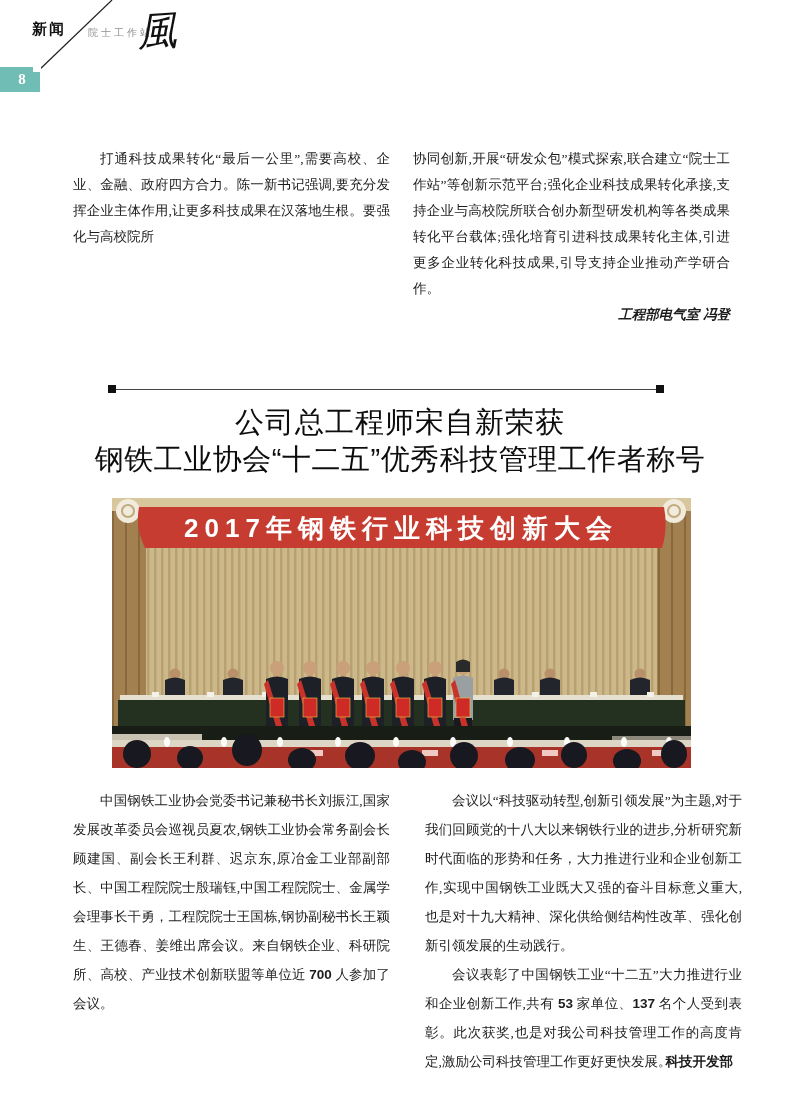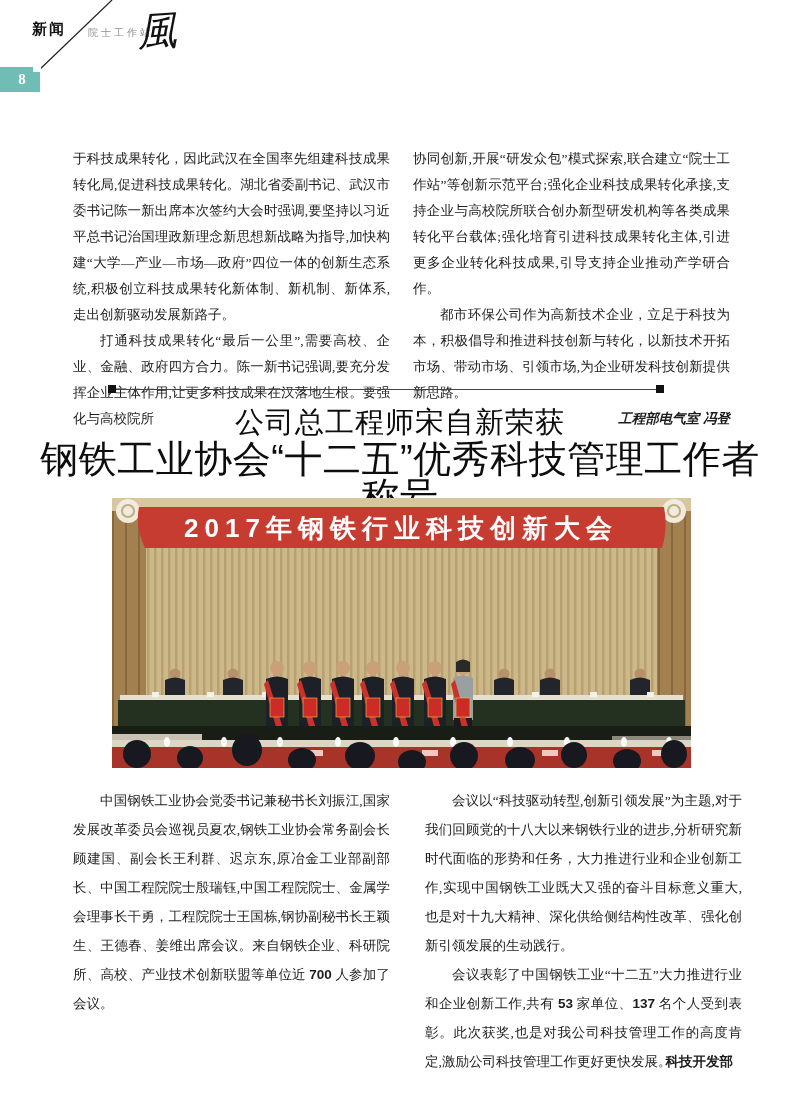--- a/index.html
+++ b/index.html
@@ -26,46 +26,44 @@
   .tail-byline{position:absolute;right:9px;bottom:0;font-weight:700;
         font-family:"Liberation Sans","DejaVu Sans",sans-serif;padding-left:10px;}
   
   .divider-line{position:absolute;left:113px;top:389px;width:547px;height:0;border-top:1px solid #444;}
   .divider-sq{position:absolute;width:8px;height:8px;background:#111;top:385px;}
   .divider-sq.l{left:108px;} .divider-sq.r{left:656px;}
   
   .headline{position:absolute;left:40px;top:404px;width:720px;text-align:center;
         font-family:"Liberation Sans","DejaVu Sans",sans-serif;font-weight:400;color:#0d0d0d;}
   .headline .l1{font-size:29px;line-height:37px;letter-spacing:1px;}
-  .headline .l2{font-size:38px;line-height:37px;letter-spacing:0.5px;}
+  .headline .l2{font-size:29px;line-height:37px;letter-spacing:0.5px;}
   
   .photo{position:absolute;left:112px;top:498px;width:579px;height:270px;display:block;}
   .banner-text{font-family:"Liberation Sans","DejaVu Sans",sans-serif;font-weight:700;}
 </style>
 </head>
 <body>
 
 <div class="page">
 
   <div class="section-label">新闻</div>
   <svg class="diag-svg" width="92" height="78">
     <line x1="9" y1="72" x2="84" y2="0" stroke="#222" stroke-width="1.2"></line>
   </svg>
   <div class="masthead">院士工作站</div>
   <div class="masthead-glyph">風</div>
   <div class="page-num">8</div>
   <div class="page-num-notch"></div>
 
   <div class="col" style="left:73px;top:146px;">
-    <p>于科技成果转化，因此武汉在全国率先组建科技成果转化局,促进科技成果转化。湖北省委副书记、武汉市委书记陈一新出席本次签约大会时强调,要坚持以习近平总书记治国理政新理念新思想新战略为指导,加快构建“大学—产业—市场—政府”四位一体的创新生态系统,积极创立科技成果转化新体制、新机制、新体系,走出创新驱动发展新路子。</p>
     <p class="indent">打通科技成果转化“最后一公里”,需要高校、企业、金融、政府四方合力。陈一新书记强调,要充分发挥企业主体作用,让更多科技成果在汉落地生根。要强化与高校院所</p>
   </div>
   <div class="col" style="left:413px;top:146px;">
     <p>协同创新,开展“研发众包”模式探索,联合建立“院士工作站”等创新示范平台;强化企业科技成果转化承接,支持企业与高校院所联合创办新型研发机构等各类成果转化平台载体;强化培育引进科技成果转化主体,引进更多企业转化科技成果,引导支持企业推动产学研合作。</p>
-    <p class="indent">都市环保公司作为高新技术企业，立足于科技为本，积极倡导和推进科技创新与转化，以新技术开拓市场、带动市场、引领市场,为企业研发科技创新提供新思路。</p>
     <div class="byline">工程部电气室 冯登</div>
   </div>
 
   <div class="divider-line"></div>
   <div class="divider-sq l"></div>
   <div class="divider-sq r"></div>
 
   <div class="headline">
     <div class="l1">公司总工程师宋自新荣获</div>
     <div class="l2">钢铁工业协会“十二五”优秀科技管理工作者称号</div>

